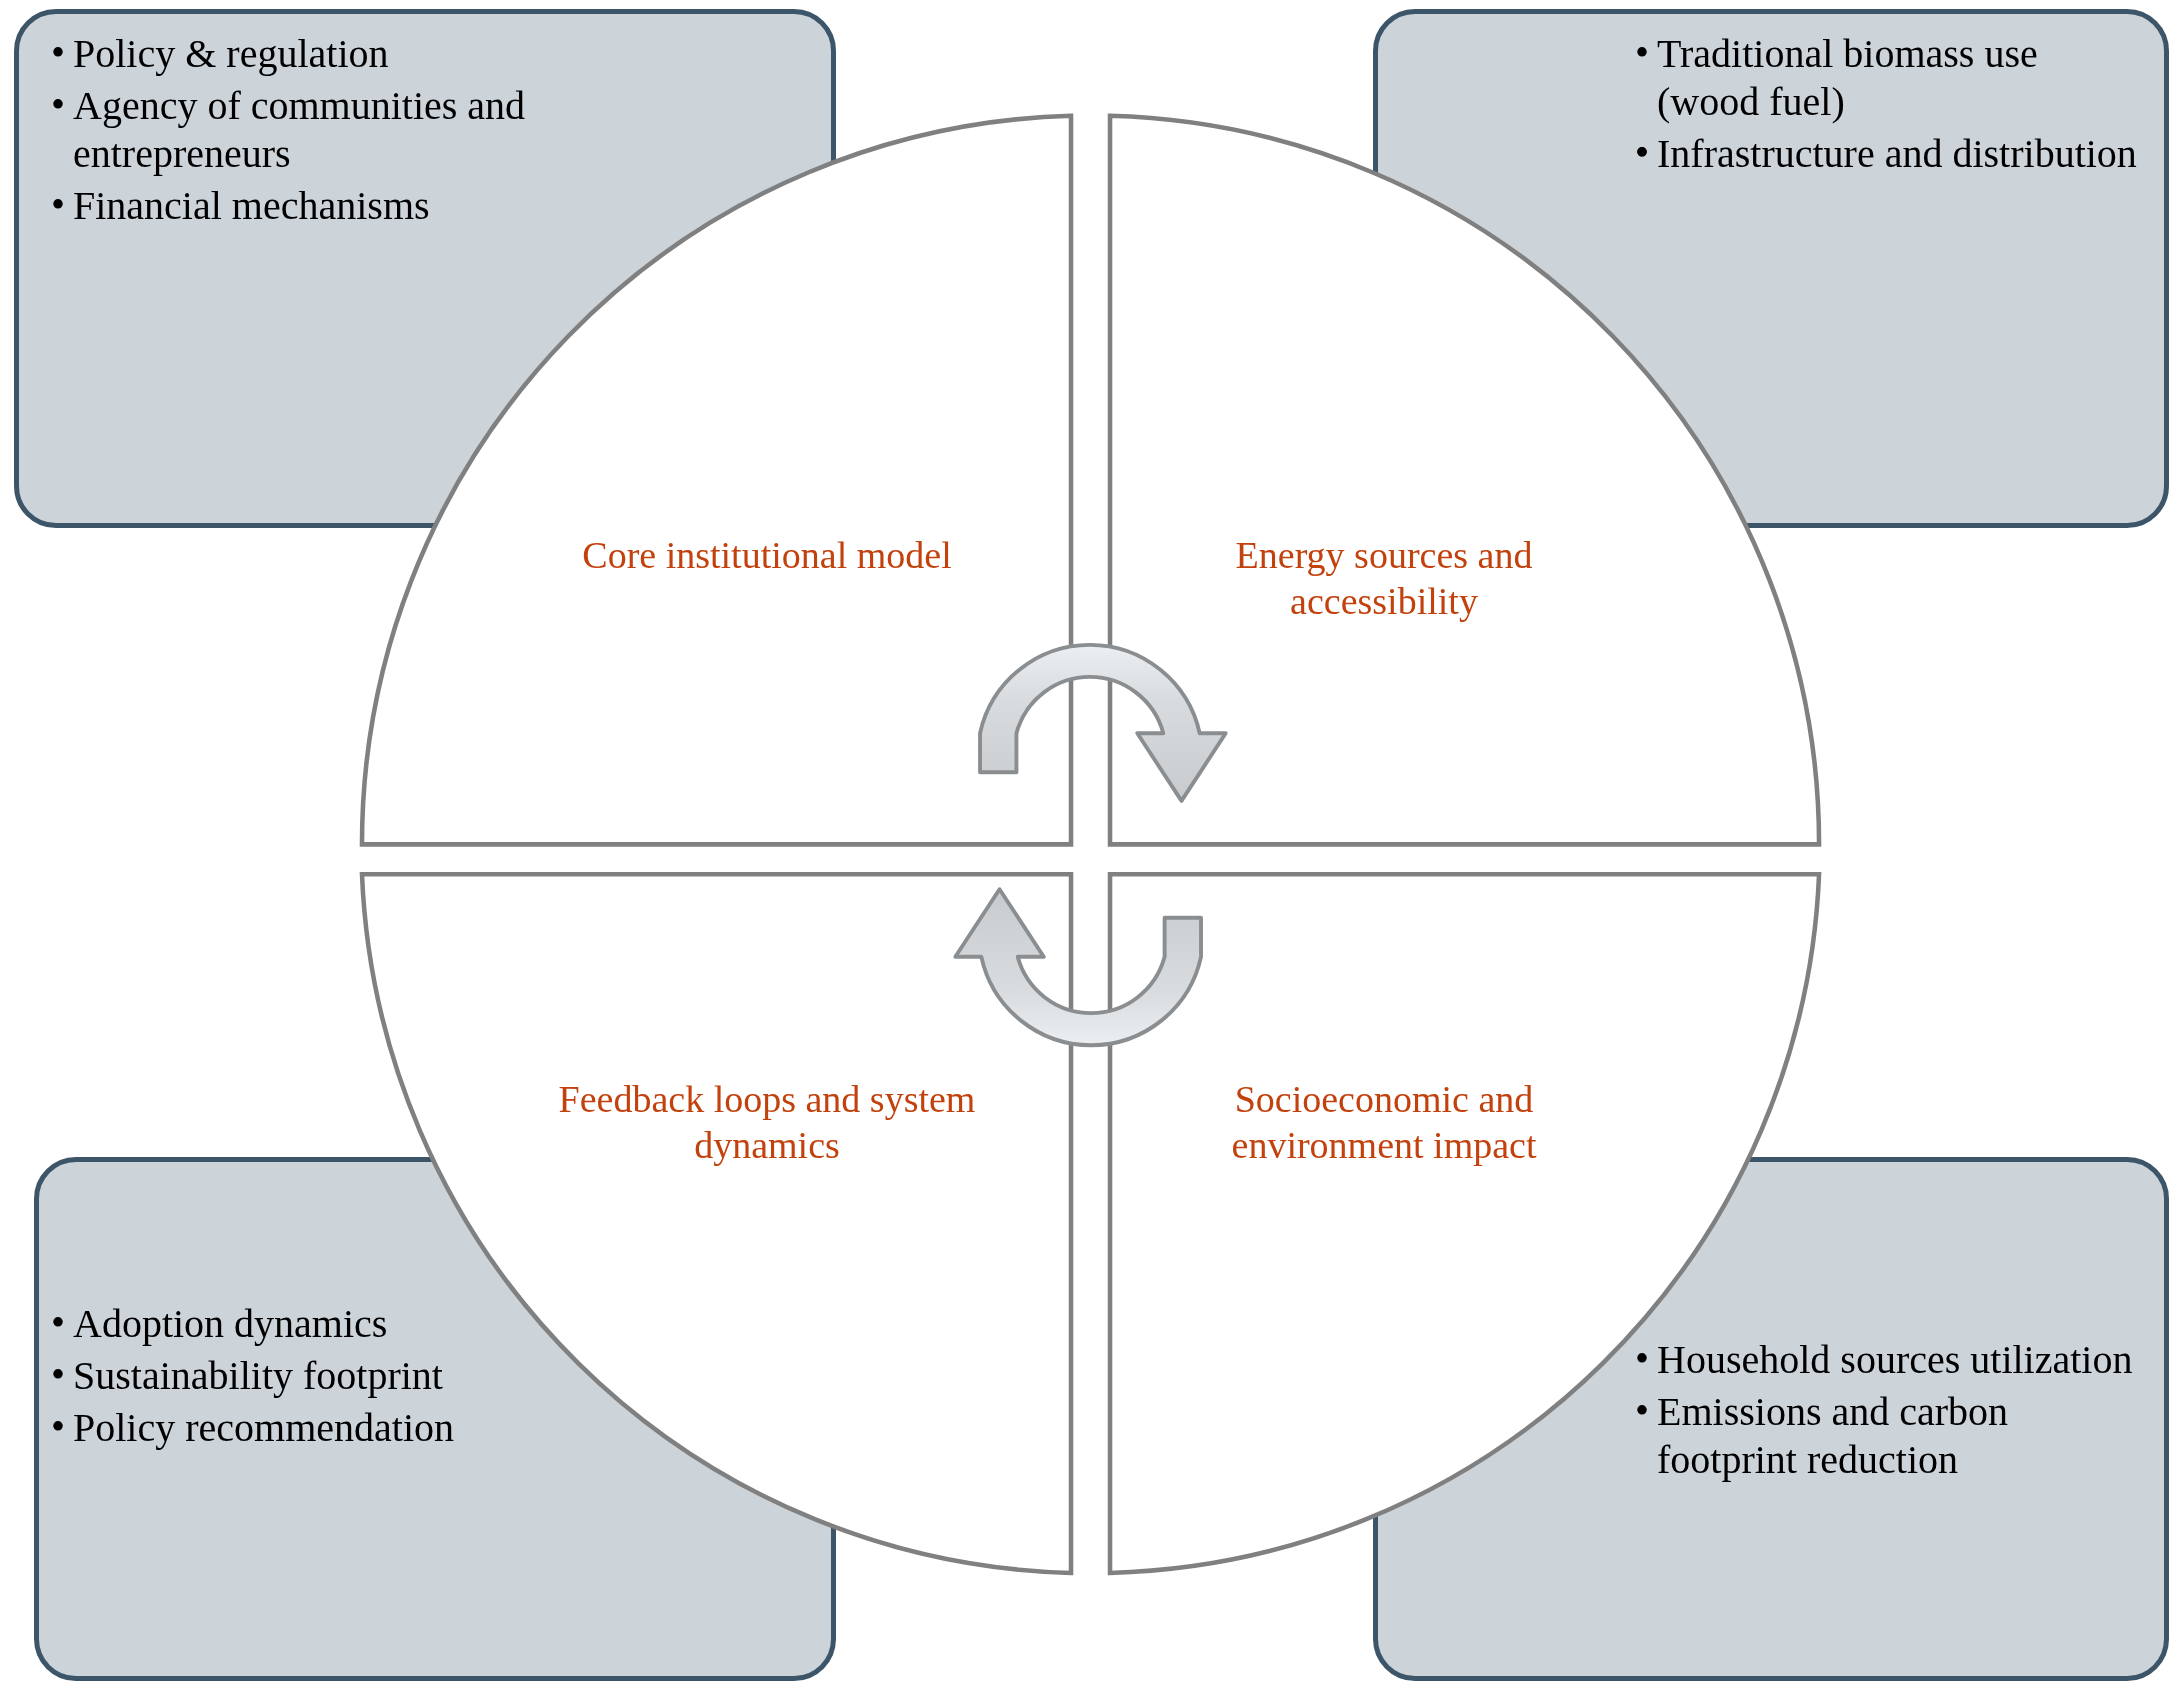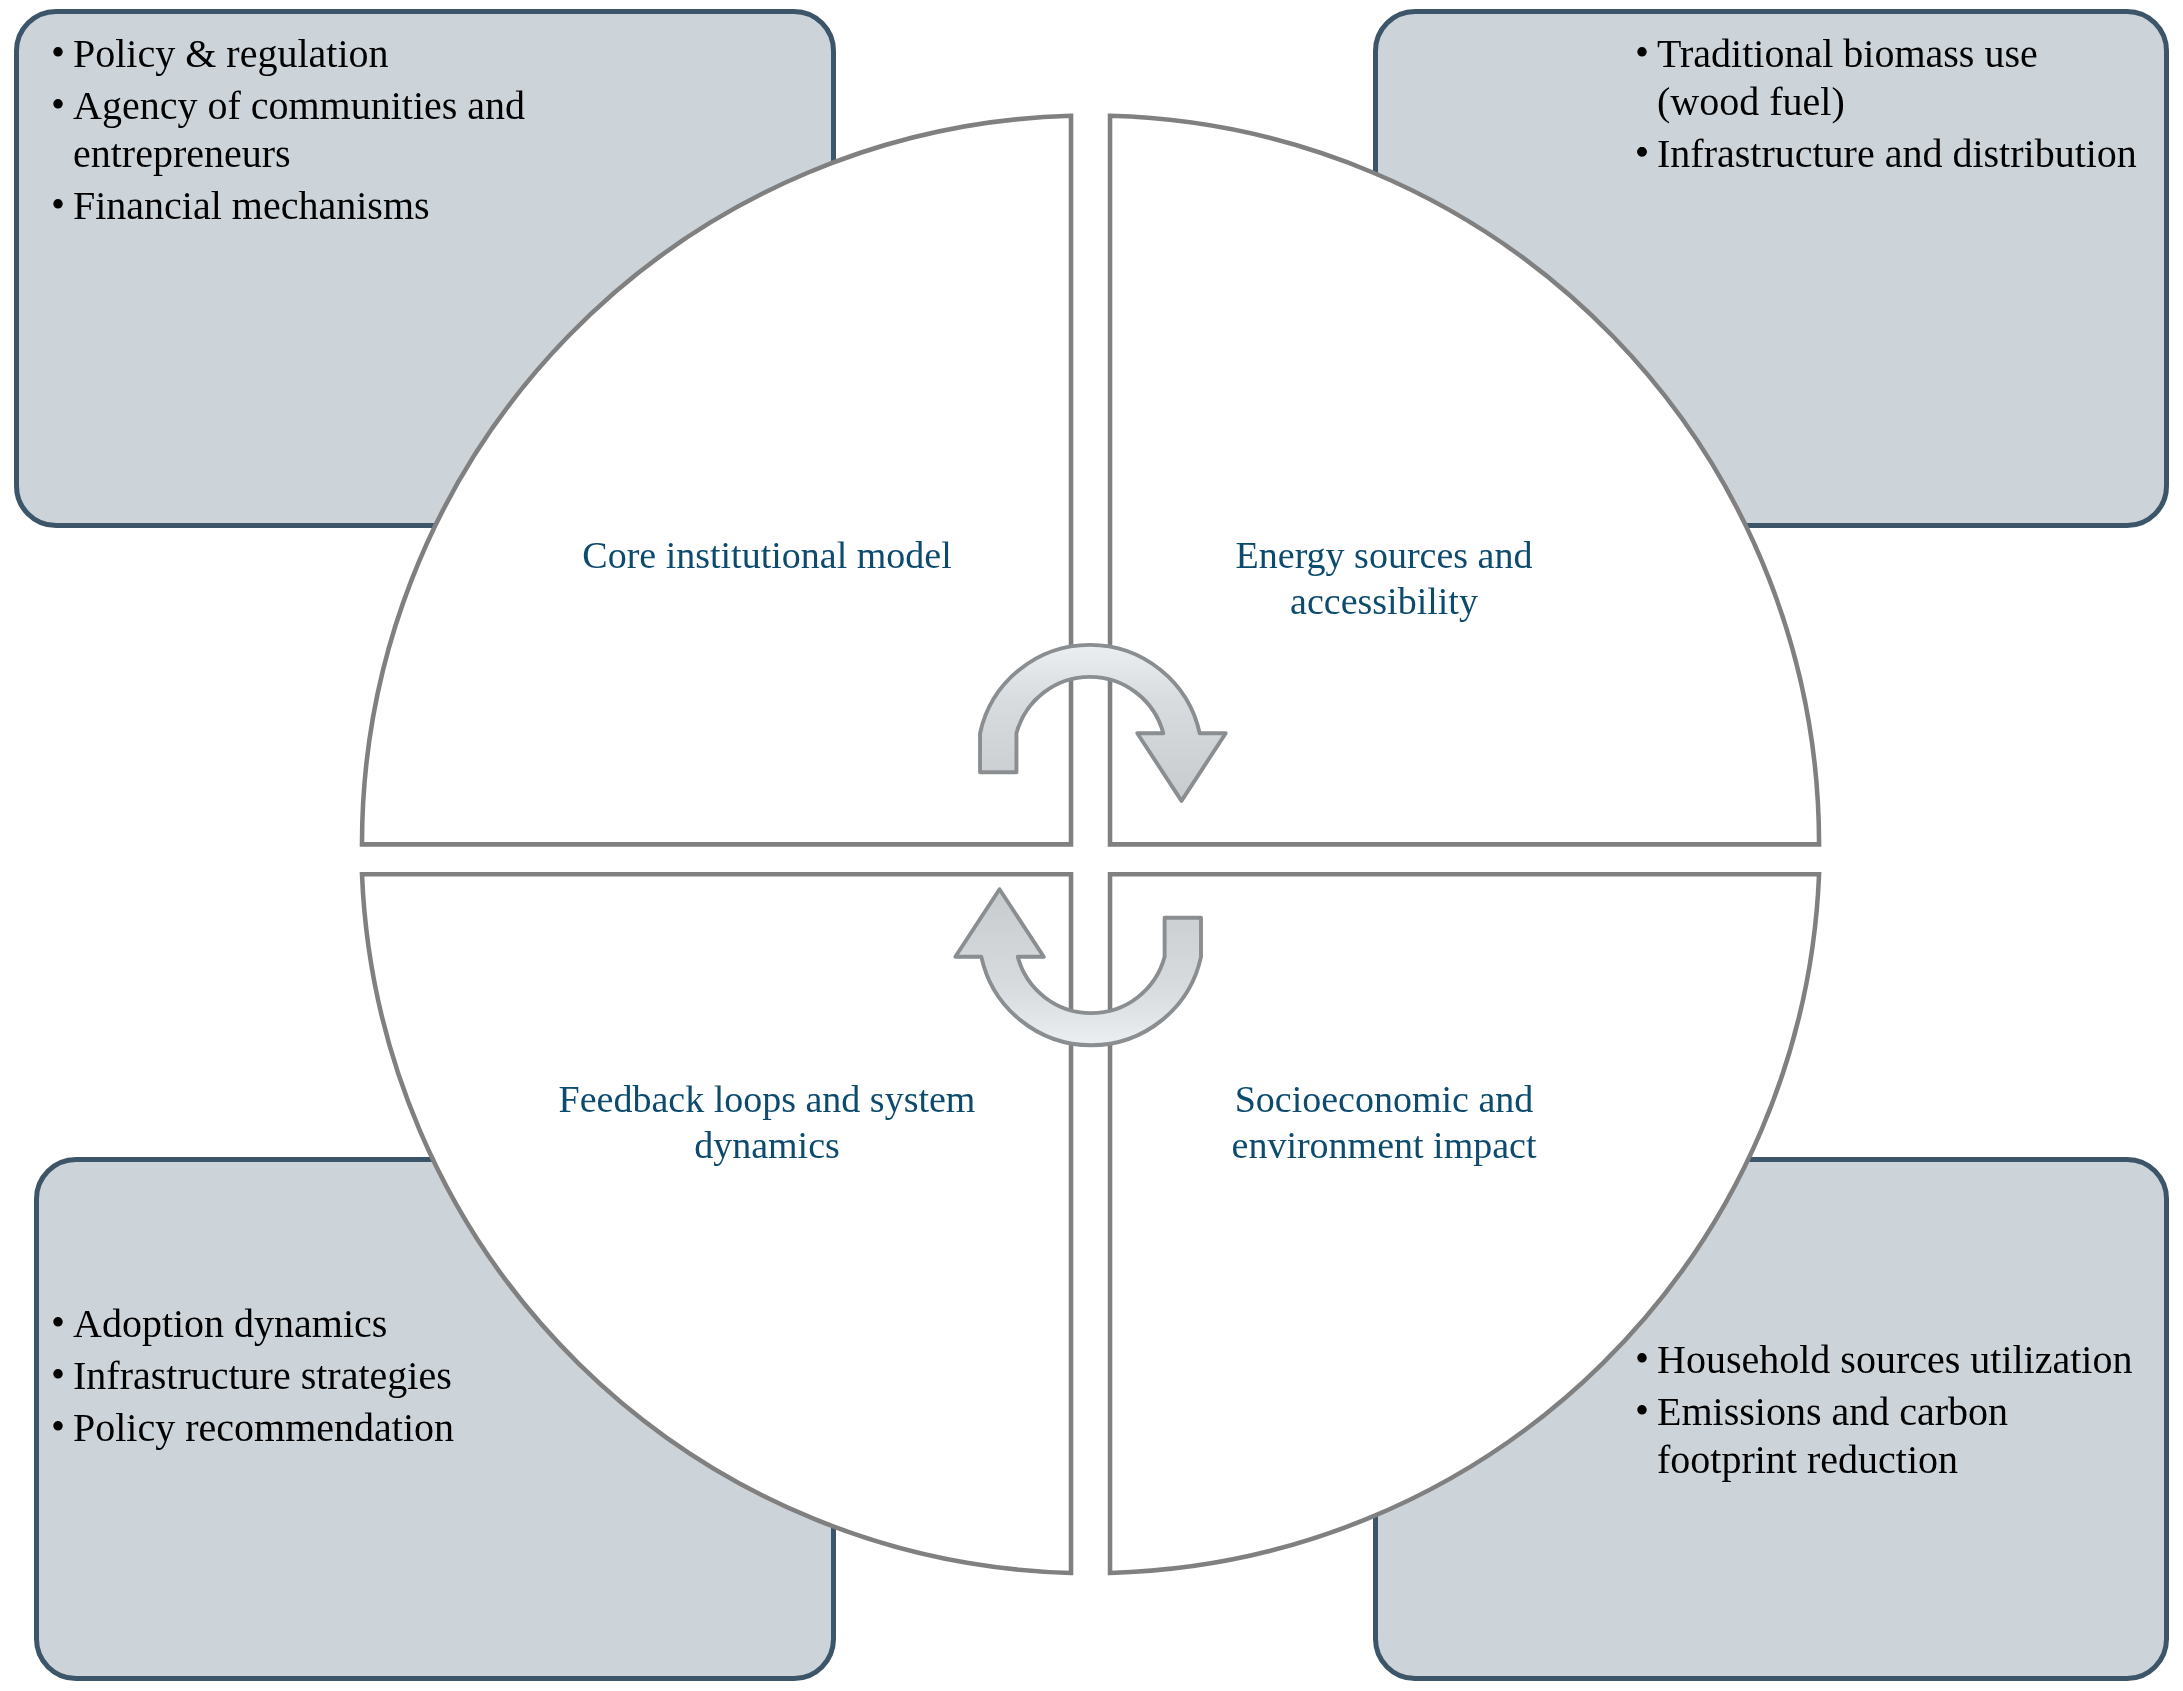--- a/index.html
+++ b/index.html
@@ -24,21 +24,21 @@
   .list-tl{left:47px;  top:30px;  width:676px;}
   .list-tr{left:1631px;top:30px;  width:513px;}
   .list-bl{left:47px;  top:1300px;width:689px;}
   .list-br{left:1631px;top:1336px;width:513px;}
 
   
   .wheel{position:absolute;left:0;top:0;width:2183px;height:1692px;z-index:2;}
 
   
   .qlabel{position:absolute;z-index:4;font-size:38px;line-height:1.22;
-          text-align:center;color:#0c4a6e;}
+          text-align:center;color:#c2410c;}
   .q-tl{left:546px;  top:532px;  width:442px;}
   .q-tr{left:1163px; top:532px;  width:442px;}
   .q-bl{left:546px;  top:1076px; width:442px;}
   .q-br{left:1163px; top:1076px; width:442px;}
 </style>
 </head>
 <body>
 
 <div class="stage">
 
@@ -108,21 +108,21 @@
   </ul>
 
   <ul class="bl-list list-tr">
     <li><span class="bullet">•</span><span>Traditional biomass use (wood fuel)</span></li>
     <li><span class="bullet">•</span></li>
     <li><span class="bullet">•</span><span>Infrastructure and distribution</span></li>
   </ul>
 
   <ul class="bl-list list-bl">
     <li><span class="bullet">•</span><span>Adoption dynamics</span></li>
-    <li><span class="bullet">•</span><span>Infrastructure strategies</span></li>
+    <li><span class="bullet">•</span><span>Sustainability footprint</span></li>
     <li><span class="bullet">•</span><span>Policy recommendation</span></li>
   </ul>
 
   <ul class="bl-list list-br">
     <li><span class="bullet">•</span><span>Household sources utilization</span></li>
     <li><span class="bullet">•</span><span>Emissions and carbon footprint reduction</span></li>
   </ul>
 
 </div>
 

